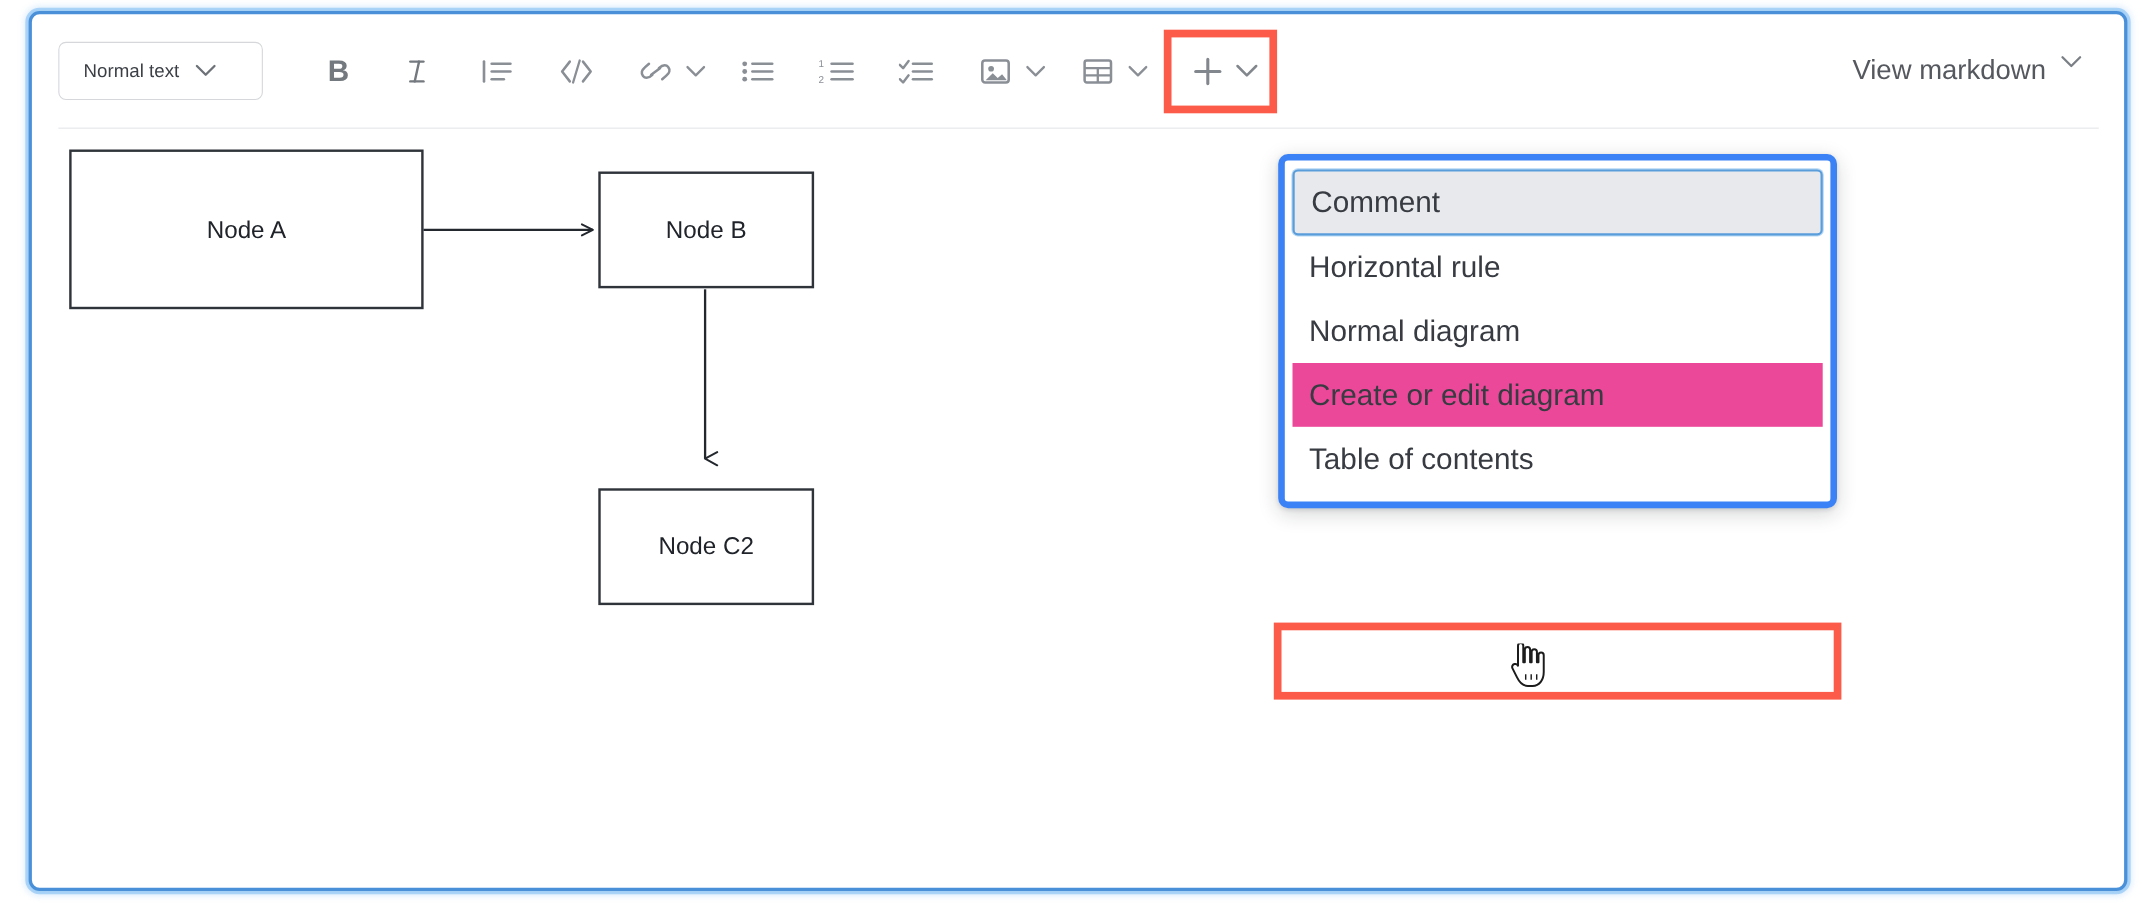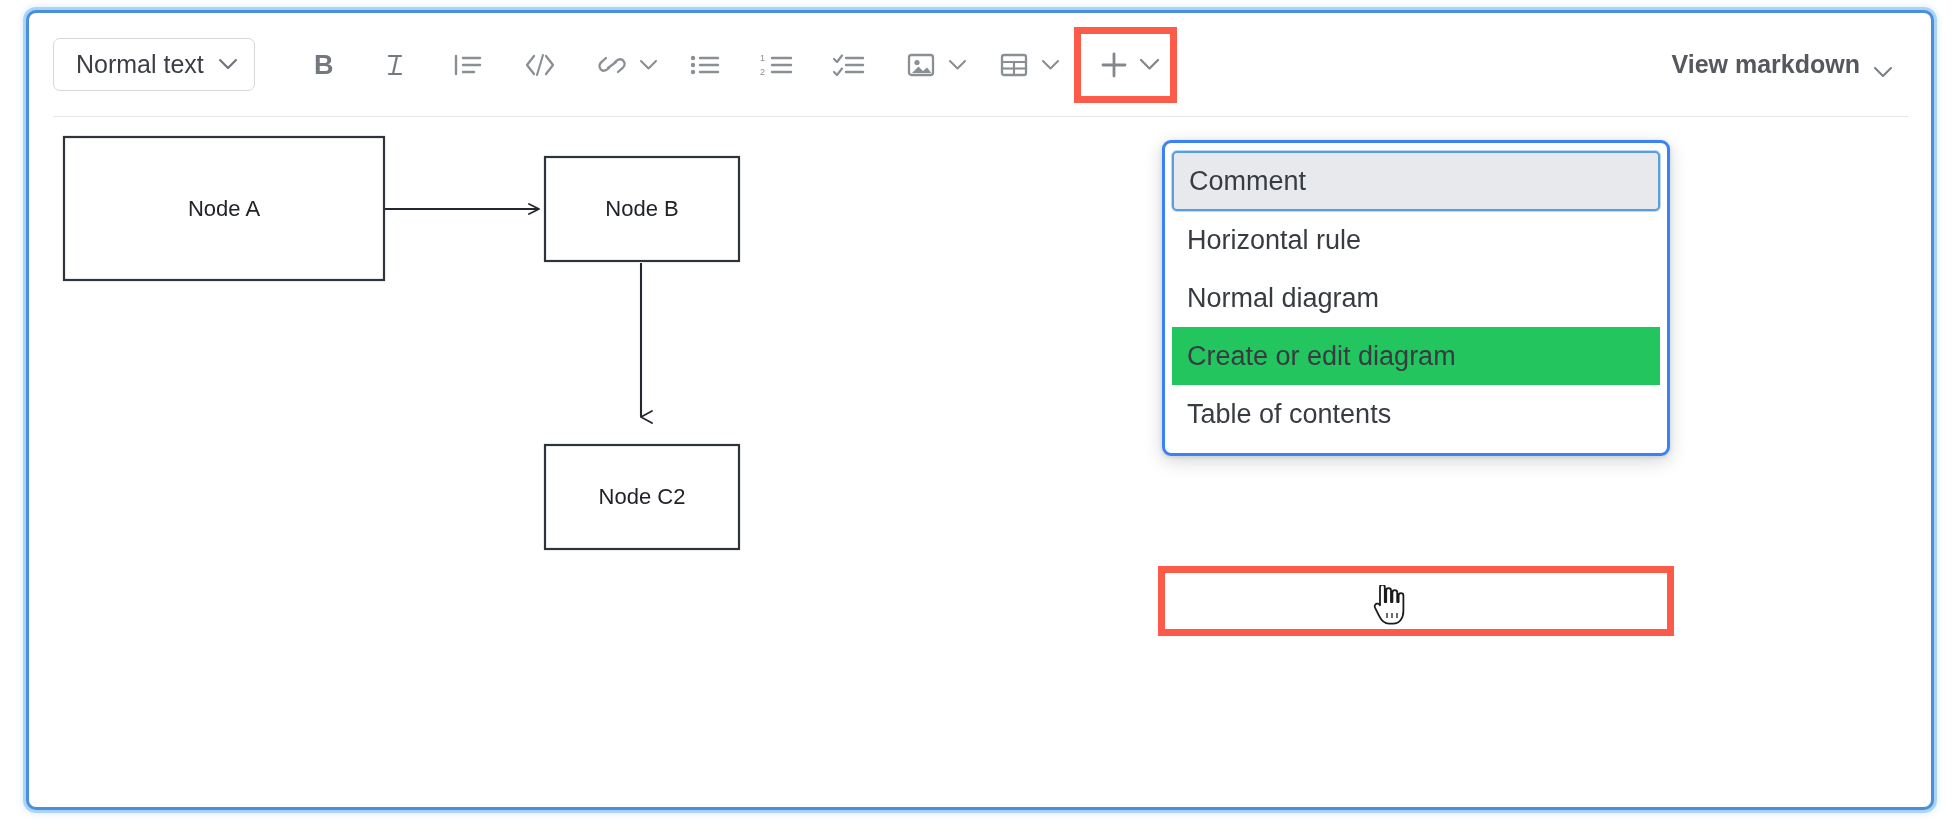--- a/index.html
+++ b/index.html
@@ -43,21 +43,21 @@
     height: 53px;
     min-width: 186px;
     padding: 0 16px 0 22px;
     border: 1px solid #d5d7da;
     border-radius: 7px;
     background: #ffffff;
     display: flex;
     align-items: center;
     gap: 14px;
     color: #3b3f45;
-    font-size: 25px;
+    font-size: 17px;
     cursor: pointer;
     white-space: nowrap;
   }
 
   .tb-btn {
     width: 50px; height: 50px;
     display: flex; align-items: center; justify-content: center;
     cursor: pointer;
     border-radius: 5px;
     background: transparent;
@@ -83,28 +83,27 @@
     position: relative;
     display: flex; align-items: center;
     padding: 6px 10px 6px 8px;
     border: 7px solid #fb5b48;
     background: #ffffff;
     cursor: pointer;
   }
 
   #view-markdown {
     margin-left: auto;
-    display: flex; align-items: flex-end;
+    display: flex; align-items: flex-start;
     gap: 13px;
     color: #55585e;
     font-size: 25px;
     cursor: pointer;
     padding-right: 12px;
     white-space: nowrap;
-    font-weight: bold;
   }
 
   
   #canvas {
     position: absolute;
     left: 0; top: 104px;
     right: 0; bottom: 0;
     overflow: hidden;
   }
   #diagram-svg { position: absolute; left: 0; top: 0; }
@@ -113,21 +112,21 @@
     font-size: 22px;
     fill: #20242a;
   }
 
   
   #insert-menu {
     position: absolute;
     left: 1133px; top: 127px;
     width: 508px;
     background: #ffffff;
-    border: 3px solid #3b82f6;
+    border: 6px solid #3b82f6;
     border-radius: 9px;
     box-shadow: 0 5px 18px rgba(20,25,35,0.18), 0 1px 4px rgba(20,25,35,0.12);
     padding: 8px 0 10px 0;
     z-index: 40;
   }
   .menu-item {
     height: 58px;
     display: flex;
     align-items: center;
     padding: 0 0 0 22px;
@@ -139,21 +138,21 @@
   .menu-item.focused {
     background: #e8e9ed;
     border: 2px solid #5a9ddb;
     border-radius: 5px;
     margin: 0 7px;
     padding-left: 15px;
     height: 60px;
     box-shadow: 0 0 0 1px rgba(110,175,235,0.5);
   }
   .menu-item.hovered {
-    background: #22c55e;
+    background: #ec4899;
     margin: 0 7px;
     padding-left: 15px;
   }
   
   #hover-annot {
     position: absolute;
     left: 1129px; top: 553px;
     width: 516px; height: 70px;
     border: 7px solid #fb5b48;
     pointer-events: none;

